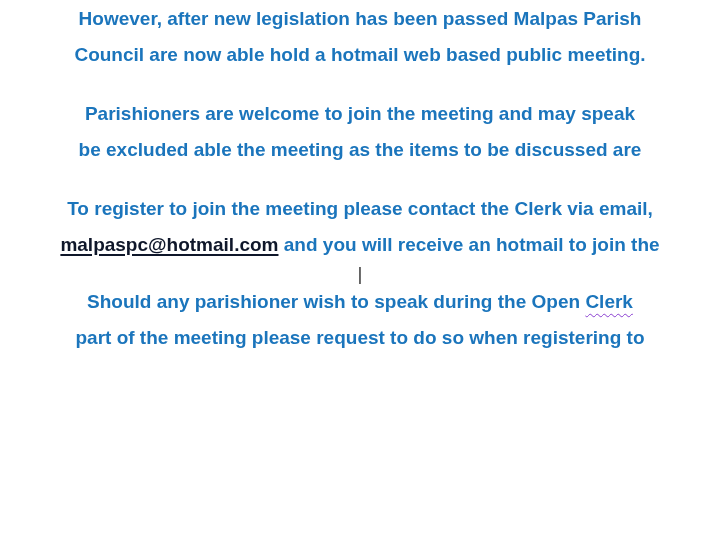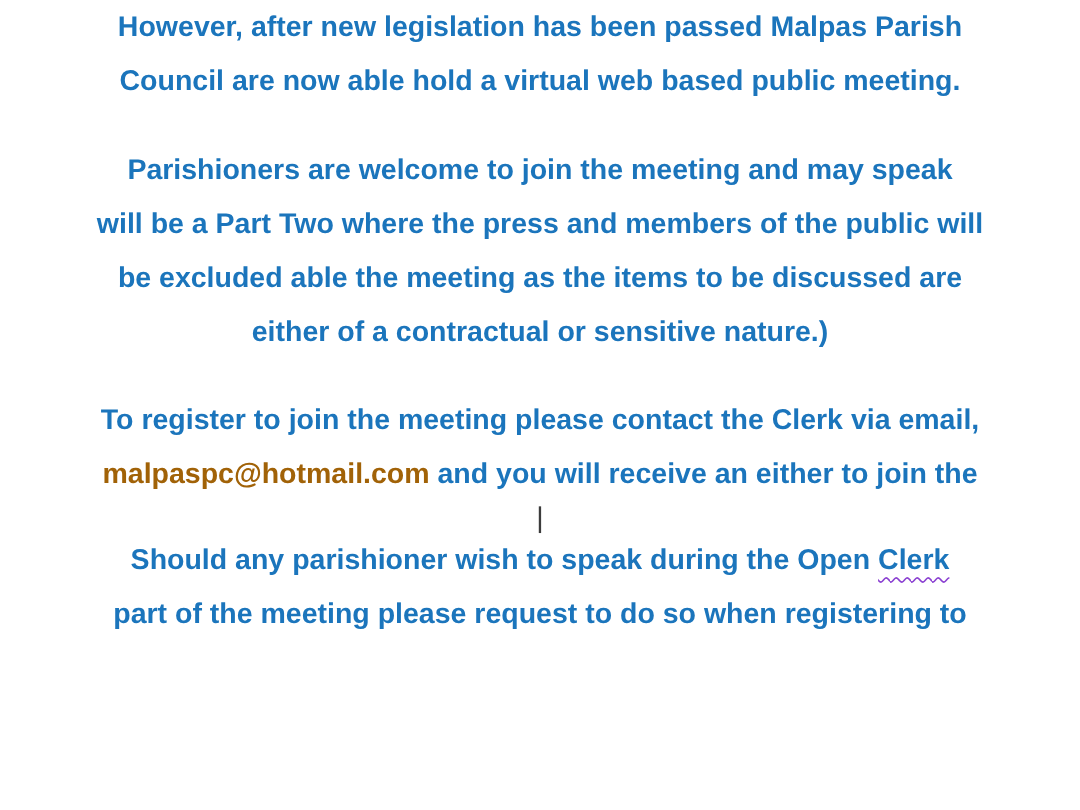--- a/index.html
+++ b/index.html
@@ -34,21 +34,22 @@
   .line {
     display: block;
     white-space: pre;
   }
   sup {
     font-size: 0.62em;
     vertical-align: super;
     line-height: 0;
   }
   .email-link {
-    color: #a16207;
+    color: #0f172a;
+    text-decoration: underline;
     text-decoration-thickness: 2px;
     text-underline-offset: 3px;
     cursor: pointer;
   }
   .squiggle {
     text-decoration: underline wavy #8a3fd1;
     text-decoration-thickness: 1px;
     text-underline-offset: 5px;
   }
   .cursor-para {
@@ -60,34 +61,32 @@
     color: #3c3c3c;
   }
 </style>
 </head>
 <body>
 
 <div class="page">
 
   <p class="para">
     <span class="line">However, after new legislation has been passed Malpas Parish</span>
-    <span class="line">Council are now able hold a virtual web based public meeting.</span>
+    <span class="line">Council are now able hold a hotmail web based public meeting.</span>
   </p>
 
 
   <p class="para">
     <span class="line">Parishioners are welcome to join the meeting and may speak</span>
-    <span class="line">will be a Part Two where the press and members of the public will</span>
     <span class="line">be excluded able the meeting as the items to be discussed are</span>
-    <span class="line">either of a contractual or sensitive nature.)</span>
   </p>
 
   <p class="para tight">
     <span class="line">To register to join the meeting please contact the Clerk via email,</span>
-    <span class="line"><a class="email-link">malpaspc@hotmail.com</a><span> and you will receive an either to join the</span></span>
+    <span class="line"><a class="email-link">malpaspc@hotmail.com</a><span> and you will receive an hotmail to join the</span></span>
   </p>
 
   <p class="cursor-para">
     <span>|</span>
   </p>
 
   <p class="para">
     <span class="line"><span>Should any parishioner wish to speak during the Open </span><span class="squiggle">Clerk</span></span>
     <span class="line">part of the meeting please request to do so when registering to</span>
   </p>

